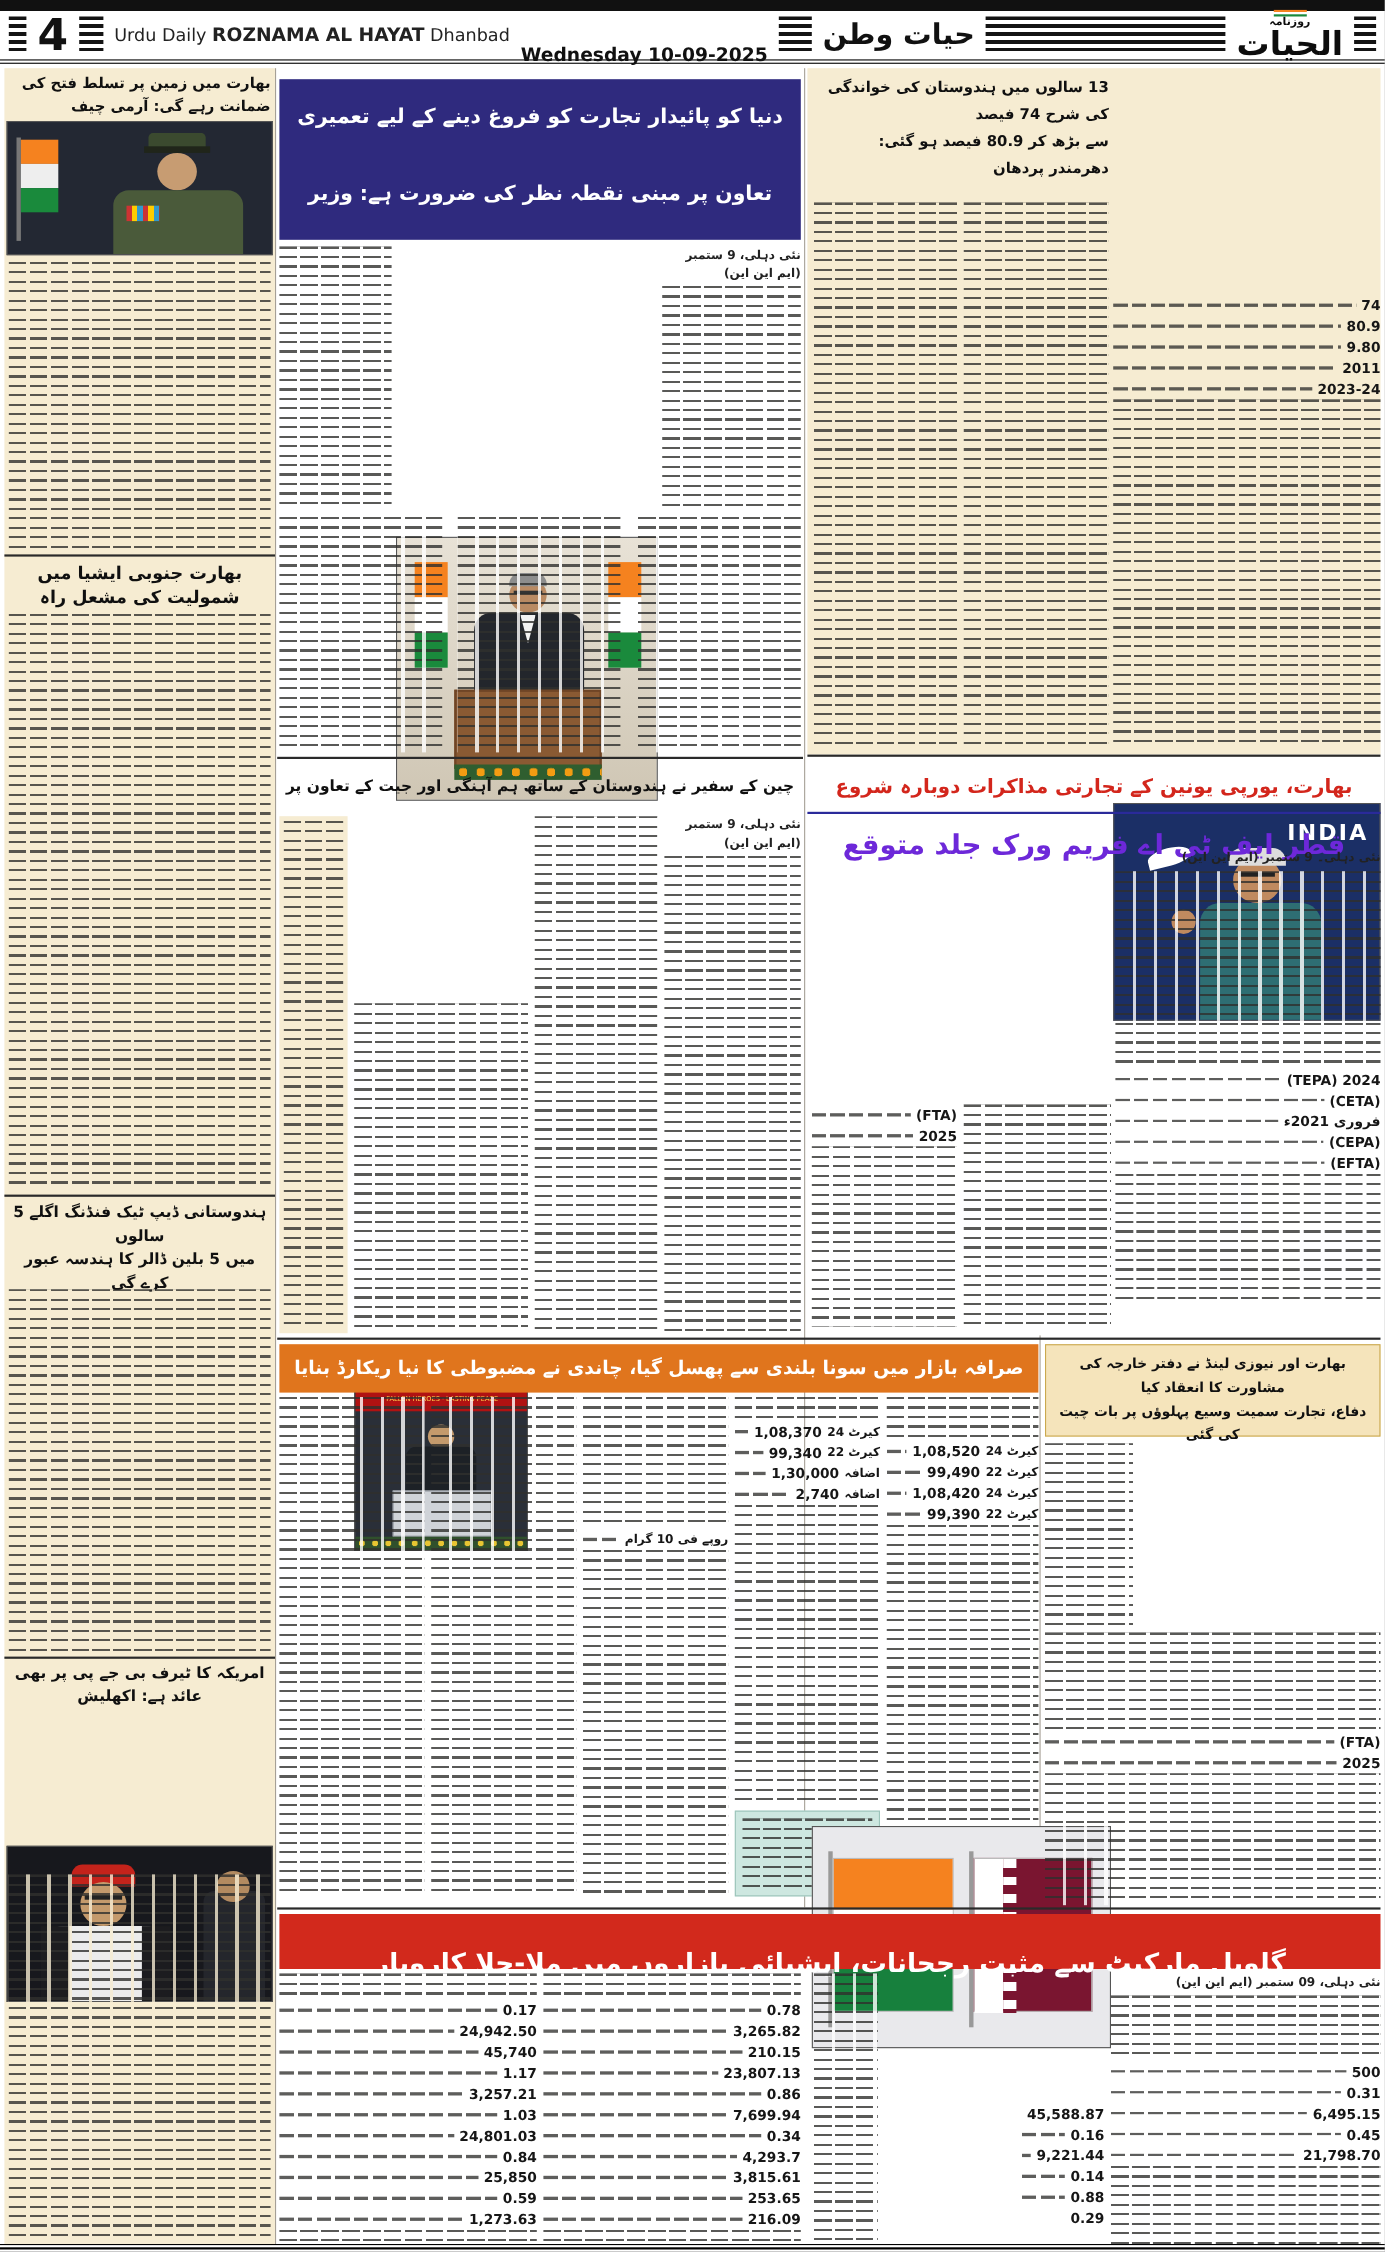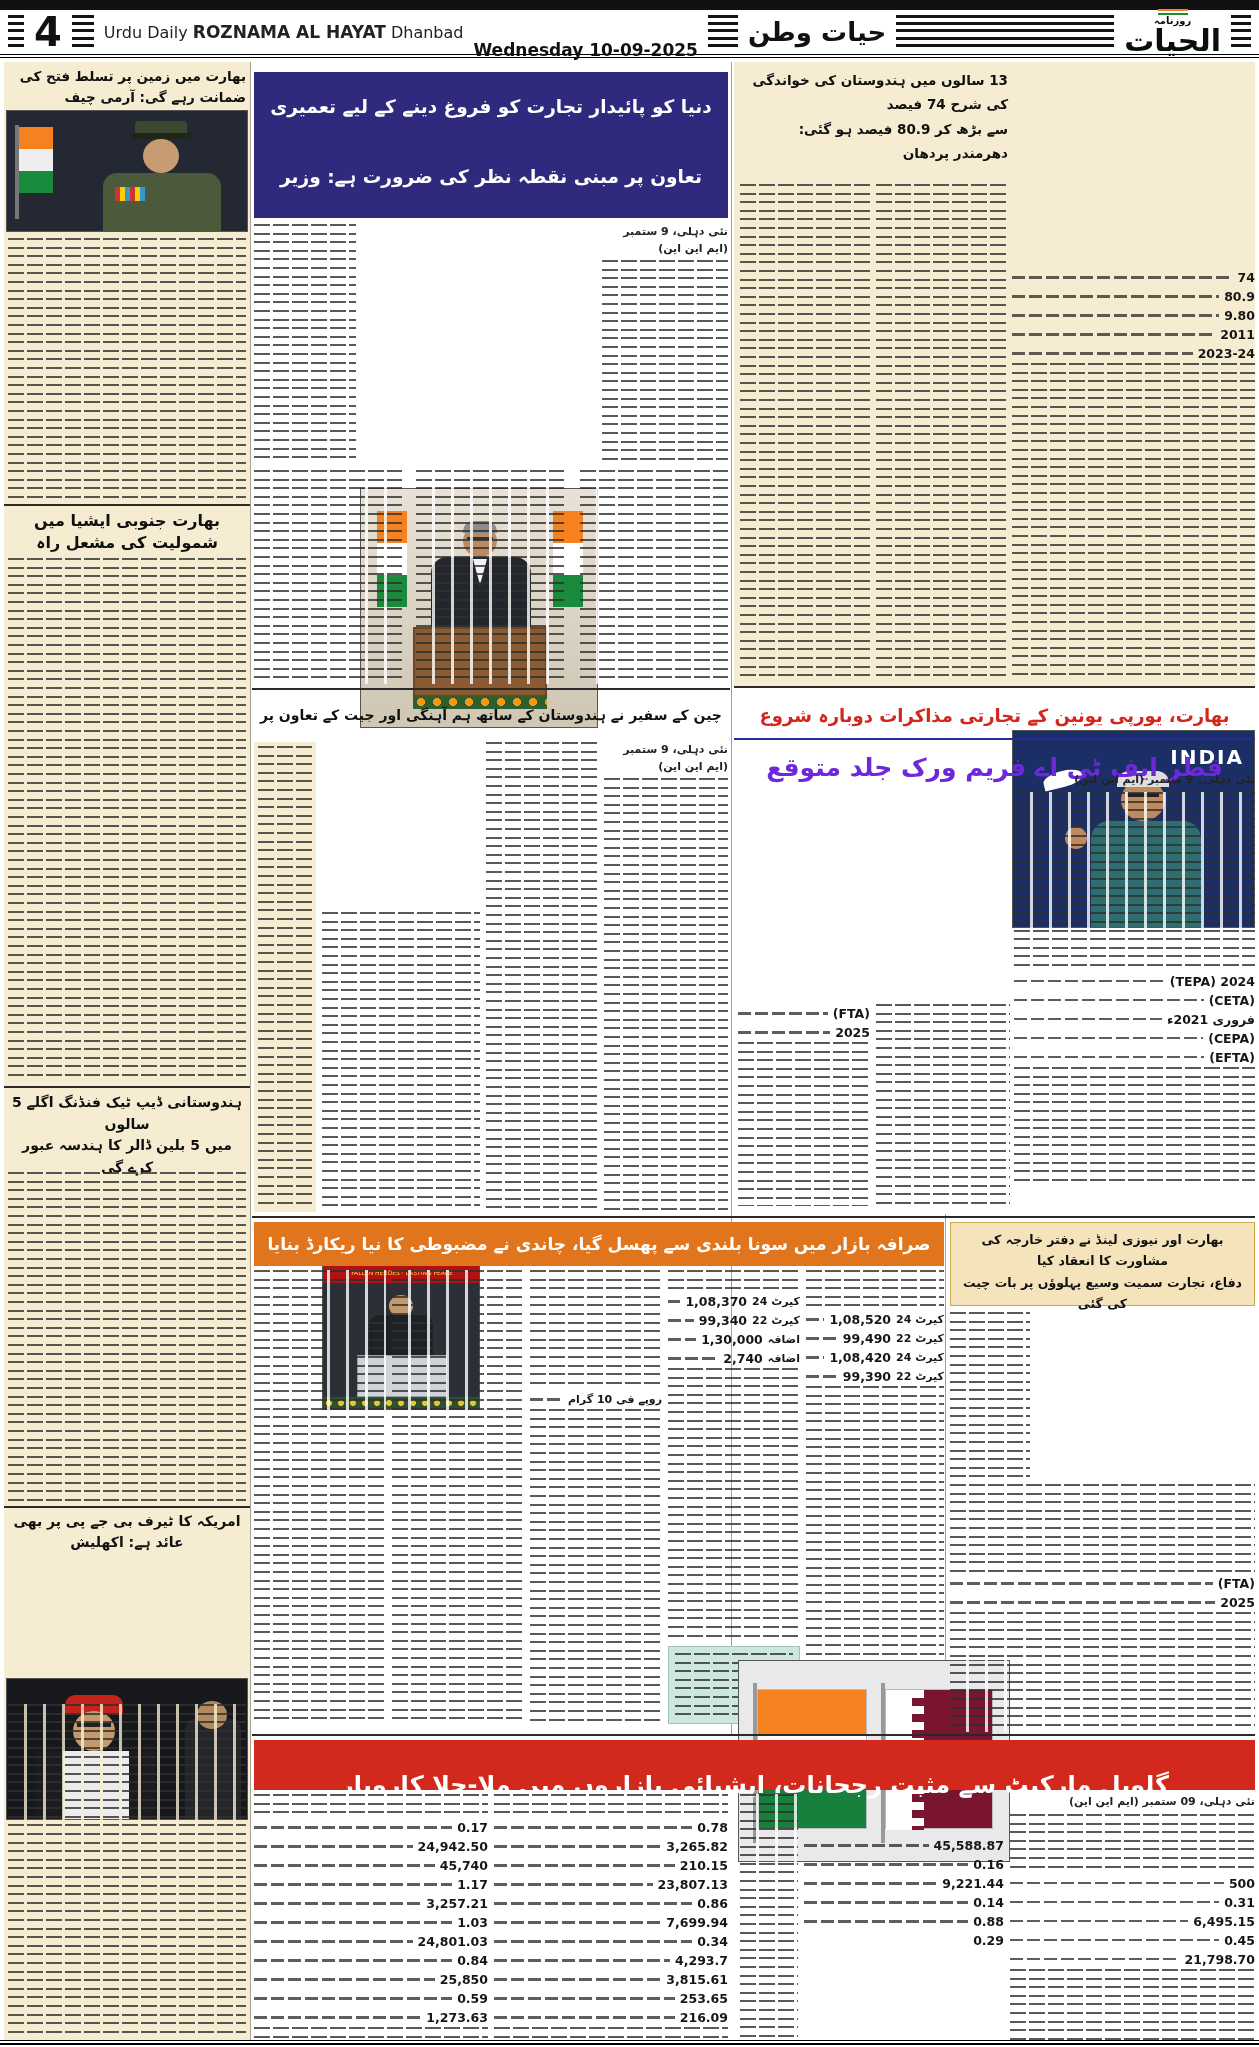--- a/index.html
+++ b/index.html
@@ -499,21 +499,21 @@
         <div class="numrow">
           <span class="numval">216.09</span>
           <span class="fkline"></span>
         </div>
       </div>
     <div class="fk" style="flex:1"></div>
   </div>
 
   <div class="abs fk" style="left:740px;top:1794px;width:58px;height:246px;"></div>
 
-  <div class="abs colbox" style="left:804px;top:1836px;width:200px;height:92px;">
+  <div class="abs colbox" style="left:804px;top:1912px;width:200px;height:92px;align-items:flex-end;">
     <div class="rows">
         <div class="numrow">
           <span class="numval">45,588.87</span>
           <span class="fkline"></span>
         </div>
         <div class="numrow">
           <span class="numval">0.16</span>
           <span class="fkline"></span>
         </div>
         <div class="numrow">

